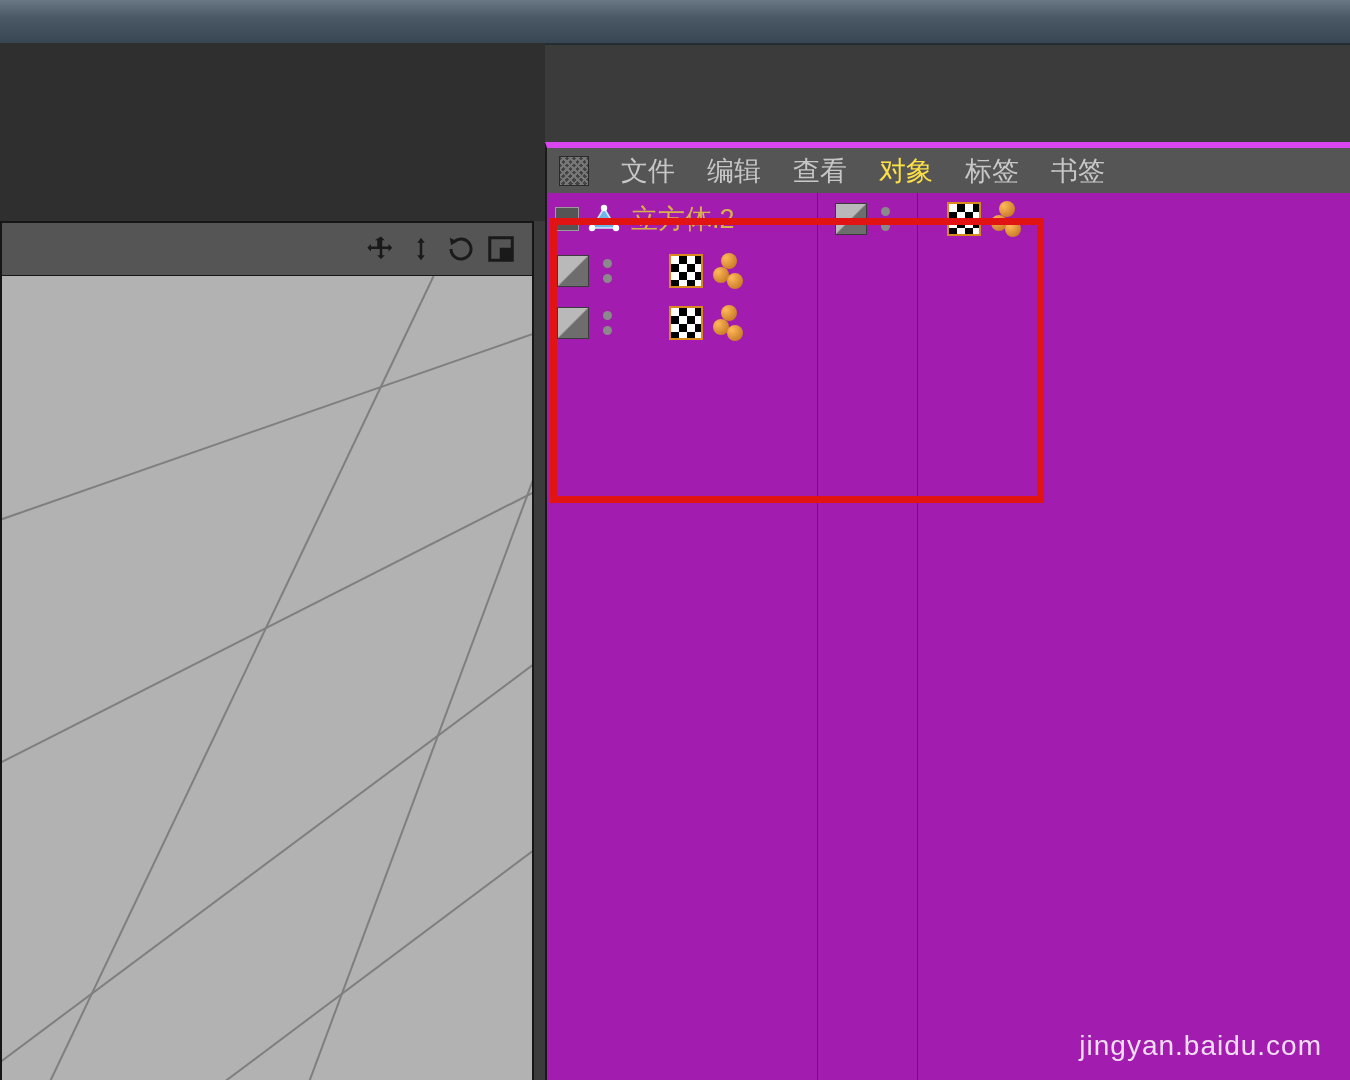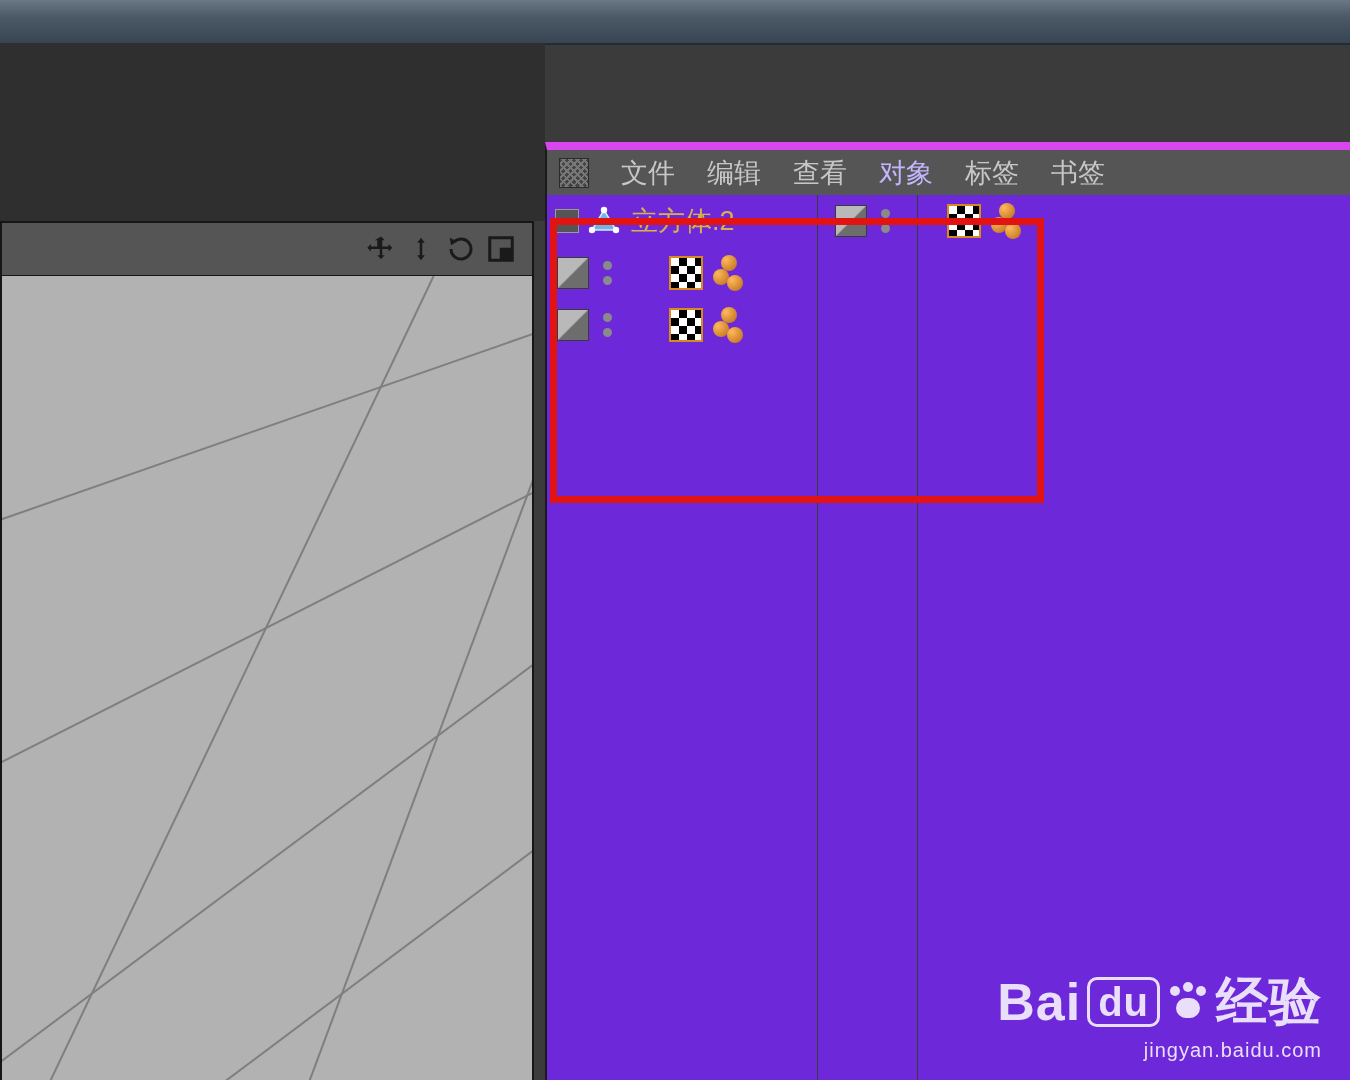--- a/index.html
+++ b/index.html
@@ -19,30 +19,30 @@
   .vp-toolbar{height:53px;background:#555555;border-bottom:1px solid #161616;
     display:flex;align-items:center;justify-content:flex-end;gap:6px;padding-right:14px;box-sizing:border-box;}
   .tool-icn{width:34px;height:34px;display:flex;align-items:center;justify-content:center;color:#1a1a1a;}
   .tool-icn svg{width:30px;height:30px;}
   .vp-area{position:relative;height:calc(100% - 53px);background:#b2b2b2;}
   .vp-area svg{position:absolute;inset:0;width:100%;height:100%;}
   .vp-area line{stroke:#7f7f7f;stroke-width:2;}
 
   
   .obj-panel{position:absolute;left:545px;top:142px;right:0;bottom:0;background:#555555;
-    border-top:8px solid #d946ef;border-left:2px solid #1a1a1a;}
+    border-top:6px solid #d946ef;border-left:2px solid #1a1a1a;}
   .obj-top{height:45px;display:flex;align-items:center;gap:32px;padding-left:12px;
     font-size:27px;color:#c7c7c7;}
   .obj-top .grip{width:28px;height:28px;
     background-image:repeating-linear-gradient(45deg,#777 0 2px,transparent 2px 5px),
                      repeating-linear-gradient(-45deg,#777 0 2px,transparent 2px 5px);
     background-color:#444;border:1px solid #2a2a2a;}
   .obj-top .menu-item{cursor:default;}
-  .obj-top .menu-item.active{color:#c4b5fd;}
-  .obj-tree{position:relative;background:#6d28d9;}
+  .obj-top .menu-item.active{color:#fde047;}
+  .obj-tree{position:relative;background:#a21caf;}
   .cols-sep{position:absolute;top:0;bottom:0;width:1px;background:#3a3a3a;}
 
   .row{position:relative;height:52px;display:flex;align-items:center;}
   .name-cell{position:relative;height:100%;display:flex;align-items:center;}
   .expand{width:22px;height:22px;border:1px solid #9b9b9b;color:#cfcfcf;font-size:18px;
     display:flex;align-items:center;justify-content:center;margin-right:8px;background:#555;}
   .tree-line{position:absolute;background:#a6a6a6;}
   .poly-icn{position:relative;width:34px;height:34px;margin-right:10px;flex:none;}
   .poly-icn svg{width:100%;height:100%;}
   .obj-label{color:#d7b24a;font-size:27px;white-space:nowrap;overflow:hidden;}
@@ -64,21 +64,21 @@
 
   
   .hl{position:absolute;border:7px solid #e11313;pointer-events:none;}
 
   
   .wm{position:absolute;right:28px;bottom:18px;text-align:right;color:rgba(255,255,255,.85);}
   .wm .brand{font-size:52px;font-weight:700;letter-spacing:1px;display:flex;align-items:center;justify-content:flex-end;gap:6px;}
   .wm .brand .du{display:inline-block;padding:2px 8px;border:3px solid rgba(255,255,255,.85);border-radius:10px;font-size:40px;line-height:1;}
   .wm .paw{position:relative;width:44px;height:36px;}
   .wm .paw span{position:absolute;background:rgba(255,255,255,.85);border-radius:50%;}
-  .wm .sub{font-size:20px;margin-top:2px;letter-spacing:1px;}
+  .wm .sub{font-size:28px;margin-top:2px;letter-spacing:1px;}
 </style>
 </head>
 <body>
 
 <div class="stage">
   <div class="top-strip"></div>
   <div class="upper-dark"></div>
 
   <div class="viewport">
     <div class="vp-toolbar">
@@ -196,26 +196,15 @@
               <span style="left:14px;top:20px;"></span>
           </div>
         </div>
       </div>
     </div>
   </div>
 
   <div class="hl" style="left:550px;top:218px;width:480px;height:271px;"></div>
 
   <div class="wm">
-    <div class="brand">
-      <span>Bai</span>
-      <span class="du">du</span>
-      <span class="paw">
-        <span style="left:4px;top:2px;width:10px;height:10px;"></span>
-        <span style="left:17px;top:-2px;width:10px;height:10px;"></span>
-        <span style="left:30px;top:2px;width:10px;height:10px;"></span>
-        <span style="left:10px;top:14px;width:24px;height:20px;border-radius:12px;"></span>
-      </span>
-      <span>经验</span>
-    </div>
     <div class="sub">jingyan.baidu.com</div>
   </div>
 </div>
 
 </body></html>

